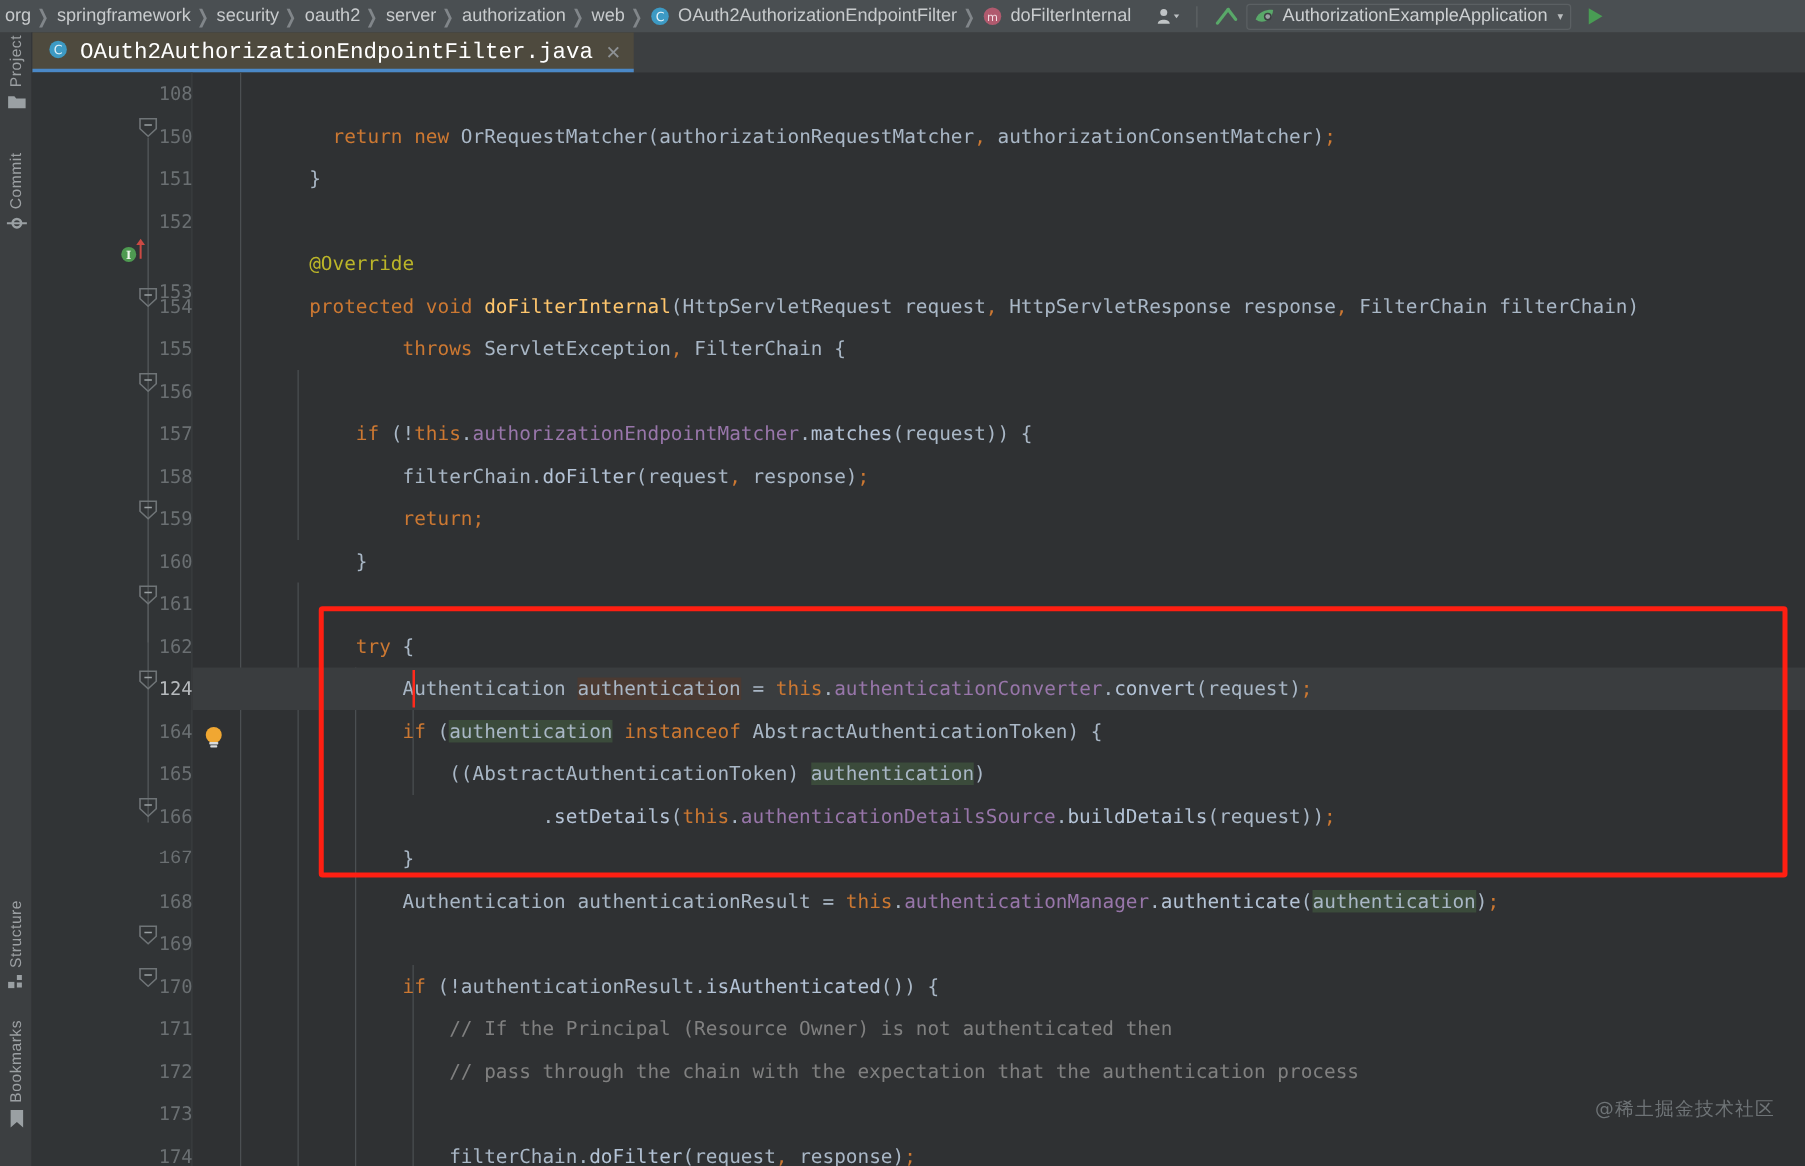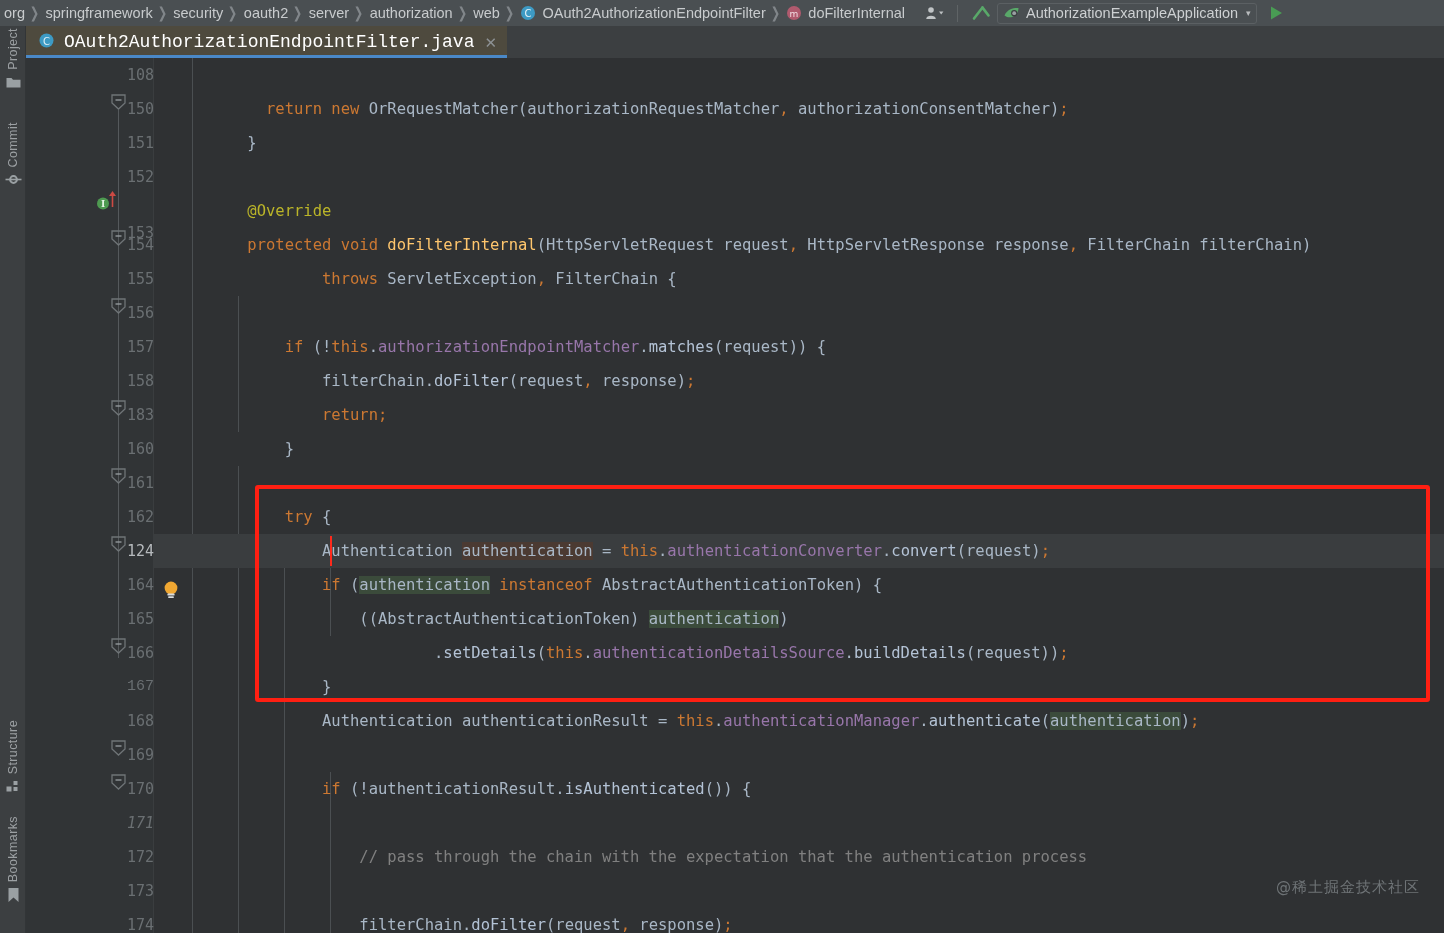--- a/index.html
+++ b/index.html
@@ -416,33 +416,33 @@
     <div class="lnum" style="top:0px;">108</div>
     <div class="lnum" style="top:34px;">150</div>
     <div class="lnum" style="top:68px;">151</div>
     <div class="lnum" style="top:102px;">152</div>
     <div class="lnum" style="top:136px;margin-top:22px;">153</div>
     <div class="lnum" style="top:170px;">154</div>
     <div class="lnum" style="top:204px;">155</div>
     <div class="lnum" style="top:238px;">156</div>
     <div class="lnum" style="top:272px;">157</div>
     <div class="lnum" style="top:306px;">158</div>
-    <div class="lnum" style="top:340px;">183</div>
+    <div class="lnum" style="top:340px;">159</div>
     <div class="lnum" style="top:374px;">160</div>
     <div class="lnum" style="top:408px;">161</div>
     <div class="lnum" style="top:442px;">162</div>
     <div class="lnum cur" style="top:476px;">124</div>
     <div class="lnum" style="top:510px;">164</div>
     <div class="lnum" style="top:544px;">165</div>
     <div class="lnum" style="top:578px;">166</div>
     <div class="lnum" style="top:612px;font-family:Liberation Mono, monospace;">167</div>
     <div class="lnum" style="top:646px;">168</div>
     <div class="lnum" style="top:680px;">169</div>
     <div class="lnum" style="top:714px;">170</div>
-    <div class="lnum" style="top:748px;font-style:italic;">171</div>
+    <div class="lnum" style="top:748px;">171</div>
     <div class="lnum" style="top:782px;">172</div>
     <div class="lnum" style="top:816px;">173</div>
     <div class="lnum" style="top:850px;">174</div>
   </div>
 
   <div class="codearea">
 
     <div class="iguide" style="left:38px;top:0px;height:875px;"></div>
     <div class="iguide" style="left:84px;top:238px;height:136px;"></div>
     <div class="iguide" style="left:84px;top:408px;height:467px;"></div>
@@ -521,20 +521,23 @@
     <div class="row" style="top:612px;">
       <span class="codetext"><span class="pun">            </span><span class="typ">Authentication</span> <span class="plain">authenticationResult</span> <span class="pun">=</span> <span class="kw">this</span><span class="pun">.</span><span class="fld">authenticationManager</span><span class="pun">.</span><span class="mcall">authenticate</span><span class="pun">(</span><span class="hl-read">authentication</span><span class="pun">)</span><span class="sem">;</span></span>
     </div>
 
     <div class="row" style="top:646px;"></div>
 
     <div class="row" style="top:680px;">
       <span class="codetext"><span class="pun">            </span><span class="kw">if</span> <span class="pun">(!</span><span class="plain">authenticationResult</span><span class="pun">.</span><span class="mcall">isAuthenticated</span><span class="pun">())</span> <span class="pun">{</span></span>
     </div>
 
+    <div class="row" style="top:714px;">
+      <span class="codetext"><span class="pun">                </span><span class="cmt">// If the Principal (Resource Owner) is not authenticated then</span></span>
+    </div>
 
     <div class="row" style="top:748px;">
       <span class="codetext"><span class="pun">                </span><span class="cmt">// pass through the chain with the expectation that the authentication process</span></span>
     </div>
 
 
     <div class="row" style="top:816px;">
       <span class="codetext"><span class="pun">                </span><span class="plain">filterChain</span><span class="pun">.</span><span class="mcall">doFilter</span><span class="pun">(</span><span class="plain">request</span><span class="sem">,</span> <span class="plain">response</span><span class="pun">)</span><span class="sem">;</span></span>
     </div>
 

